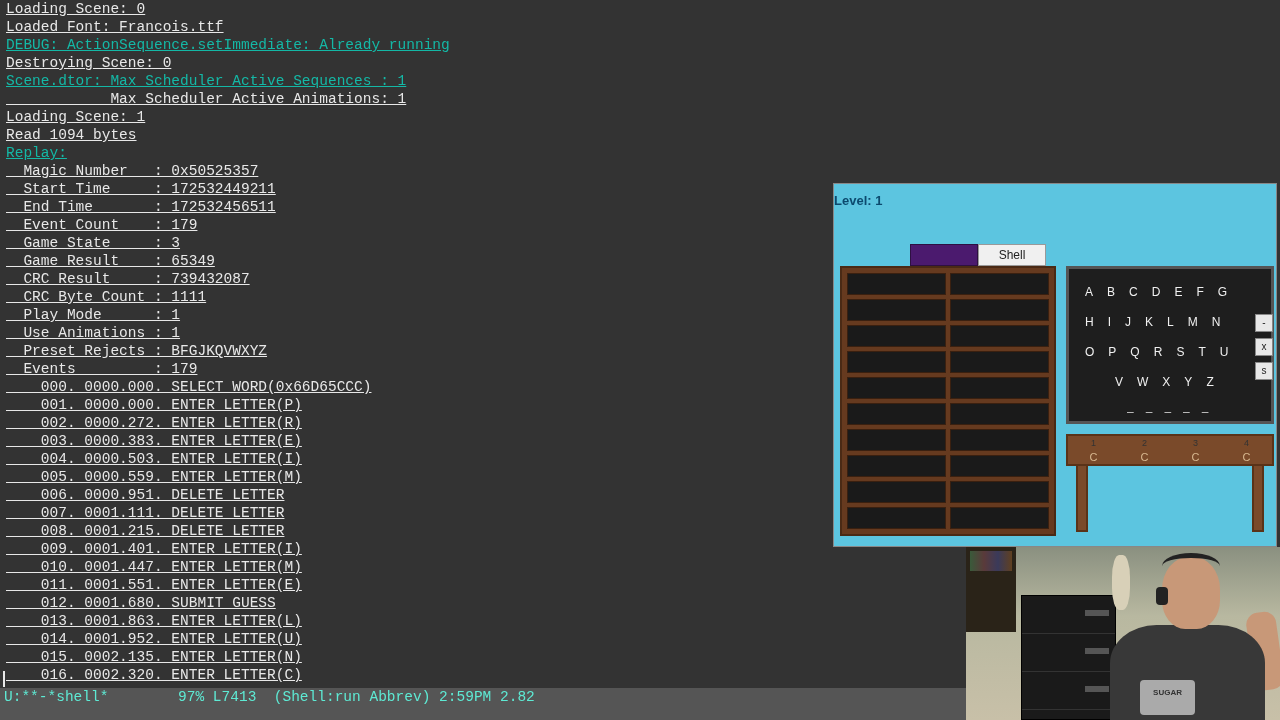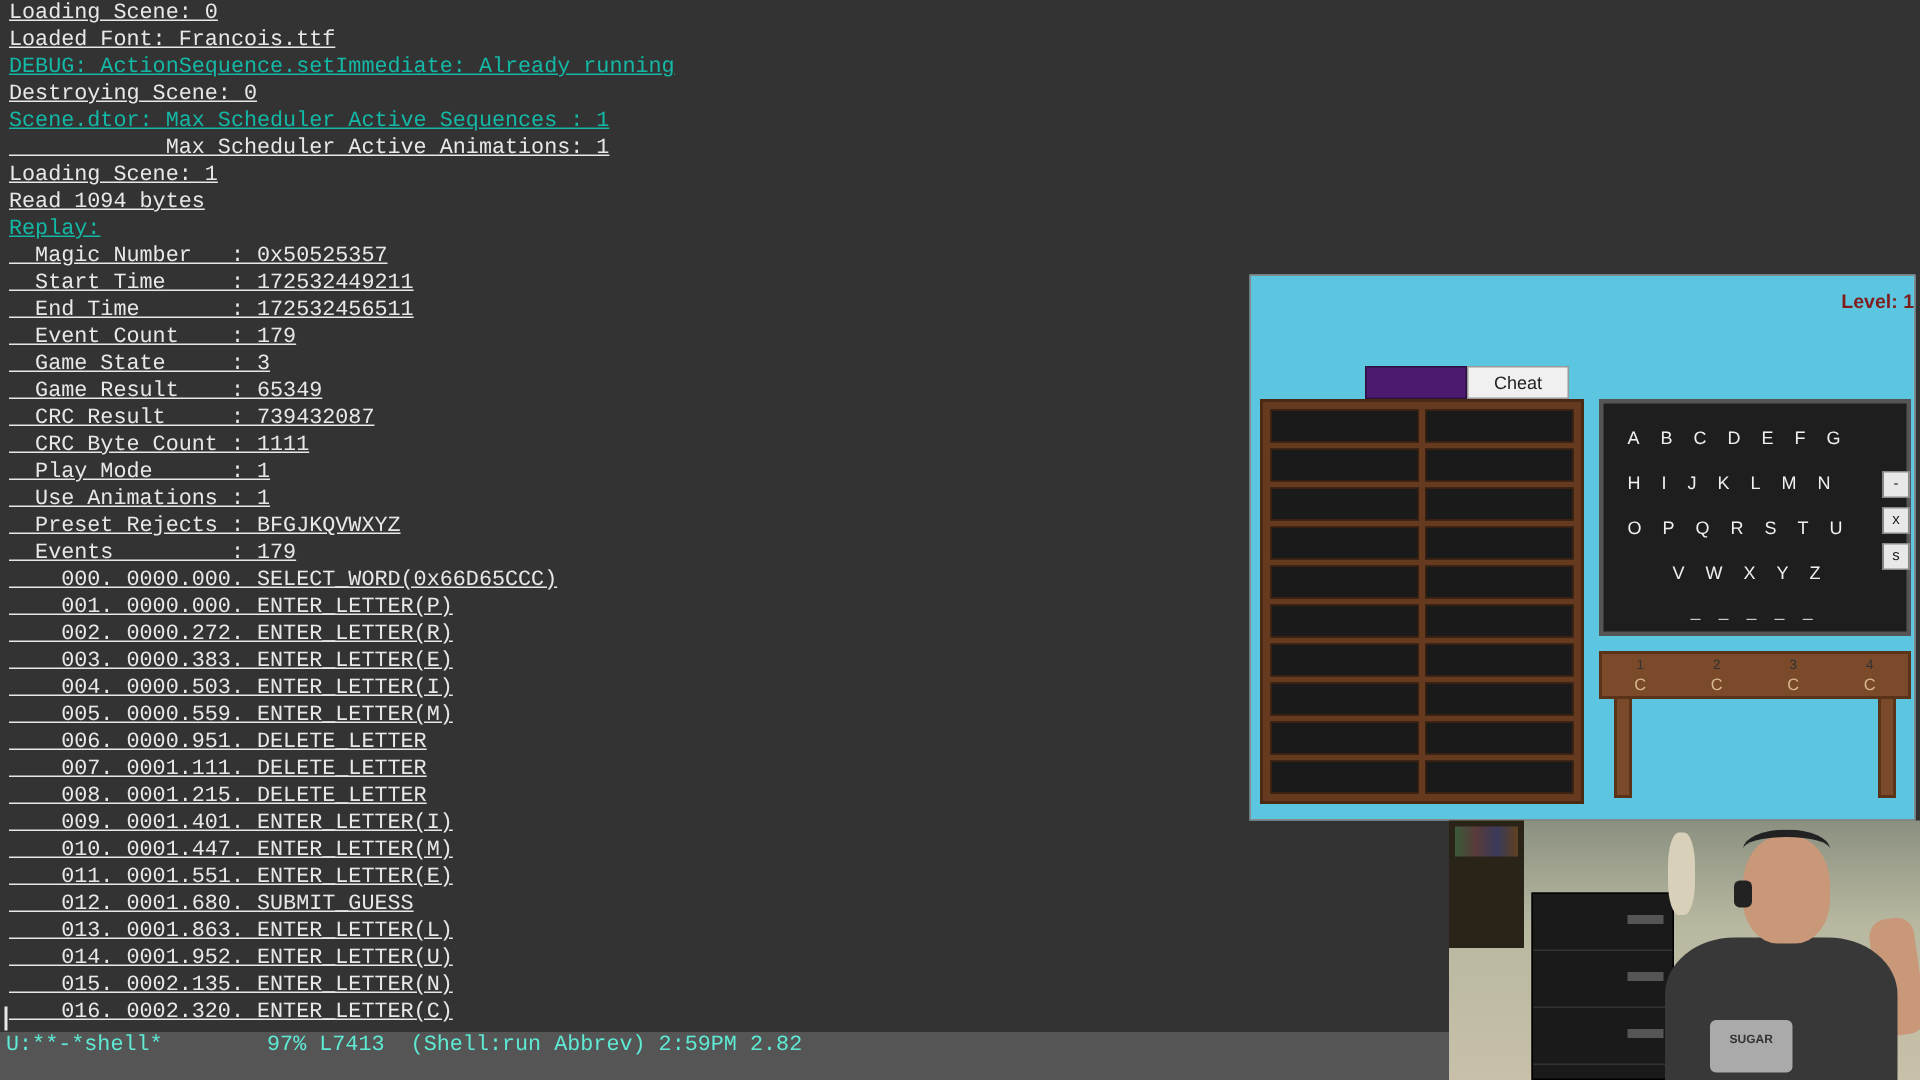--- a/index.html
+++ b/index.html
@@ -49,25 +49,25 @@
   .game-window {
     position: absolute;
     top: 183px;
     left: 833px;
     width: 444px;
     height: 364px;
     background: #5cc5e0;
     border: 1px solid #888;
   }
   .game-header {
-    text-align: right;
+    text-align: left;
     font-family: Arial, sans-serif;
     font-size: 13px;
     font-weight: bold;
-    color: #7f1d1d;
+    color: #0c4a6e;
     margin-top: 8px;
   }
   .game-tabs {
     display: flex;
     position: absolute;
     top: 60px;
     left: 76px;
   }
   .tab-purple {
     width: 68px;
@@ -228,21 +228,21 @@
 
 <div class="terminal" id="terminal"><div class="line ">Loading Scene: 0</div><div class="line ">Loaded Font: Francois.ttf</div><div class="line pink">DEBUG: ActionSequence.setImmediate: Already running</div><div class="line ">Destroying Scene: 0</div><div class="line pink">Scene.dtor: Max Scheduler Active Sequences : 1</div><div class="line ">            Max Scheduler Active Animations: 1</div><div class="line ">Loading Scene: 1</div><div class="line ">Read 1094 bytes</div><div class="line pink">Replay:</div><div class="line ">  Magic Number   : 0x50525357</div><div class="line ">  Start Time     : 172532449211</div><div class="line ">  End Time       : 172532456511</div><div class="line ">  Event Count    : 179</div><div class="line ">  Game State     : 3</div><div class="line ">  Game Result    : 65349</div><div class="line ">  CRC Result     : 739432087</div><div class="line ">  CRC Byte Count : 1111</div><div class="line ">  Play Mode      : 1</div><div class="line ">  Use Animations : 1</div><div class="line ">  Preset Rejects : BFGJKQVWXYZ</div><div class="line ">  Events         : 179</div><div class="line ">    000. 0000.000. SELECT_WORD(0x66D65CCC)</div><div class="line ">    001. 0000.000. ENTER_LETTER(P)</div><div class="line ">    002. 0000.272. ENTER_LETTER(R)</div><div class="line ">    003. 0000.383. ENTER_LETTER(E)</div><div class="line ">    004. 0000.503. ENTER_LETTER(I)</div><div class="line ">    005. 0000.559. ENTER_LETTER(M)</div><div class="line ">    006. 0000.951. DELETE_LETTER</div><div class="line ">    007. 0001.111. DELETE_LETTER</div><div class="line ">    008. 0001.215. DELETE_LETTER</div><div class="line ">    009. 0001.401. ENTER_LETTER(I)</div><div class="line ">    010. 0001.447. ENTER_LETTER(M)</div><div class="line ">    011. 0001.551. ENTER_LETTER(E)</div><div class="line ">    012. 0001.680. SUBMIT_GUESS</div><div class="line ">    013. 0001.863. ENTER_LETTER(L)</div><div class="line ">    014. 0001.952. ENTER_LETTER(U)</div><div class="line ">    015. 0002.135. ENTER_LETTER(N)</div><div class="line ">    016. 0002.320. ENTER_LETTER(C)</div></div>
 <span class="cursor"></span>
 
 <div class="status-bar">U:**-*shell*        97% L7413  (Shell:run Abbrev) 2:59PM 2.82</div>
 
 <div class="game-window">
   <div class="game-header">Level: 1</div>
   <div class="game-tabs">
     <div class="tab-purple"></div>
-    <div class="tab-cheat">Cheat</div>
+    <div class="tab-cheat">Shell</div>
   </div>
   <div class="shelf">
     <div class="shelf-grid" id="shelf-grid">
         <div class="shelf-cell"></div>
         <div class="shelf-cell"></div>
         <div class="shelf-cell"></div>
         <div class="shelf-cell"></div>
         <div class="shelf-cell"></div>
         <div class="shelf-cell"></div>
         <div class="shelf-cell"></div>

